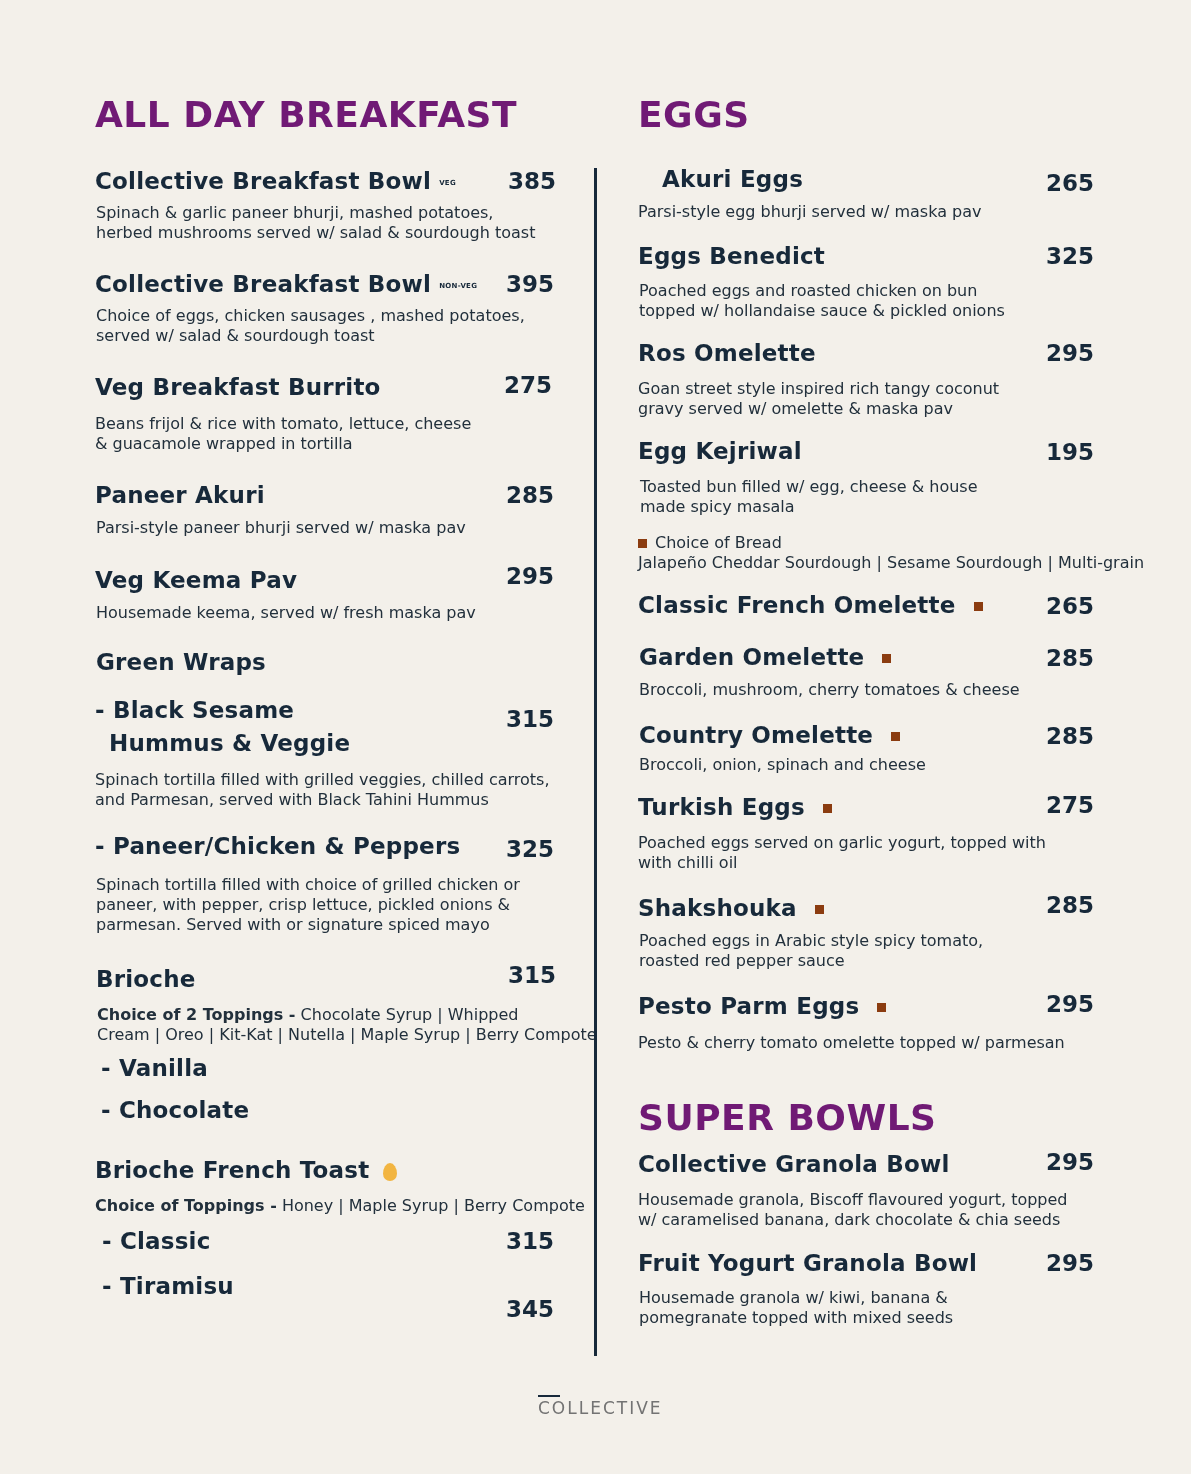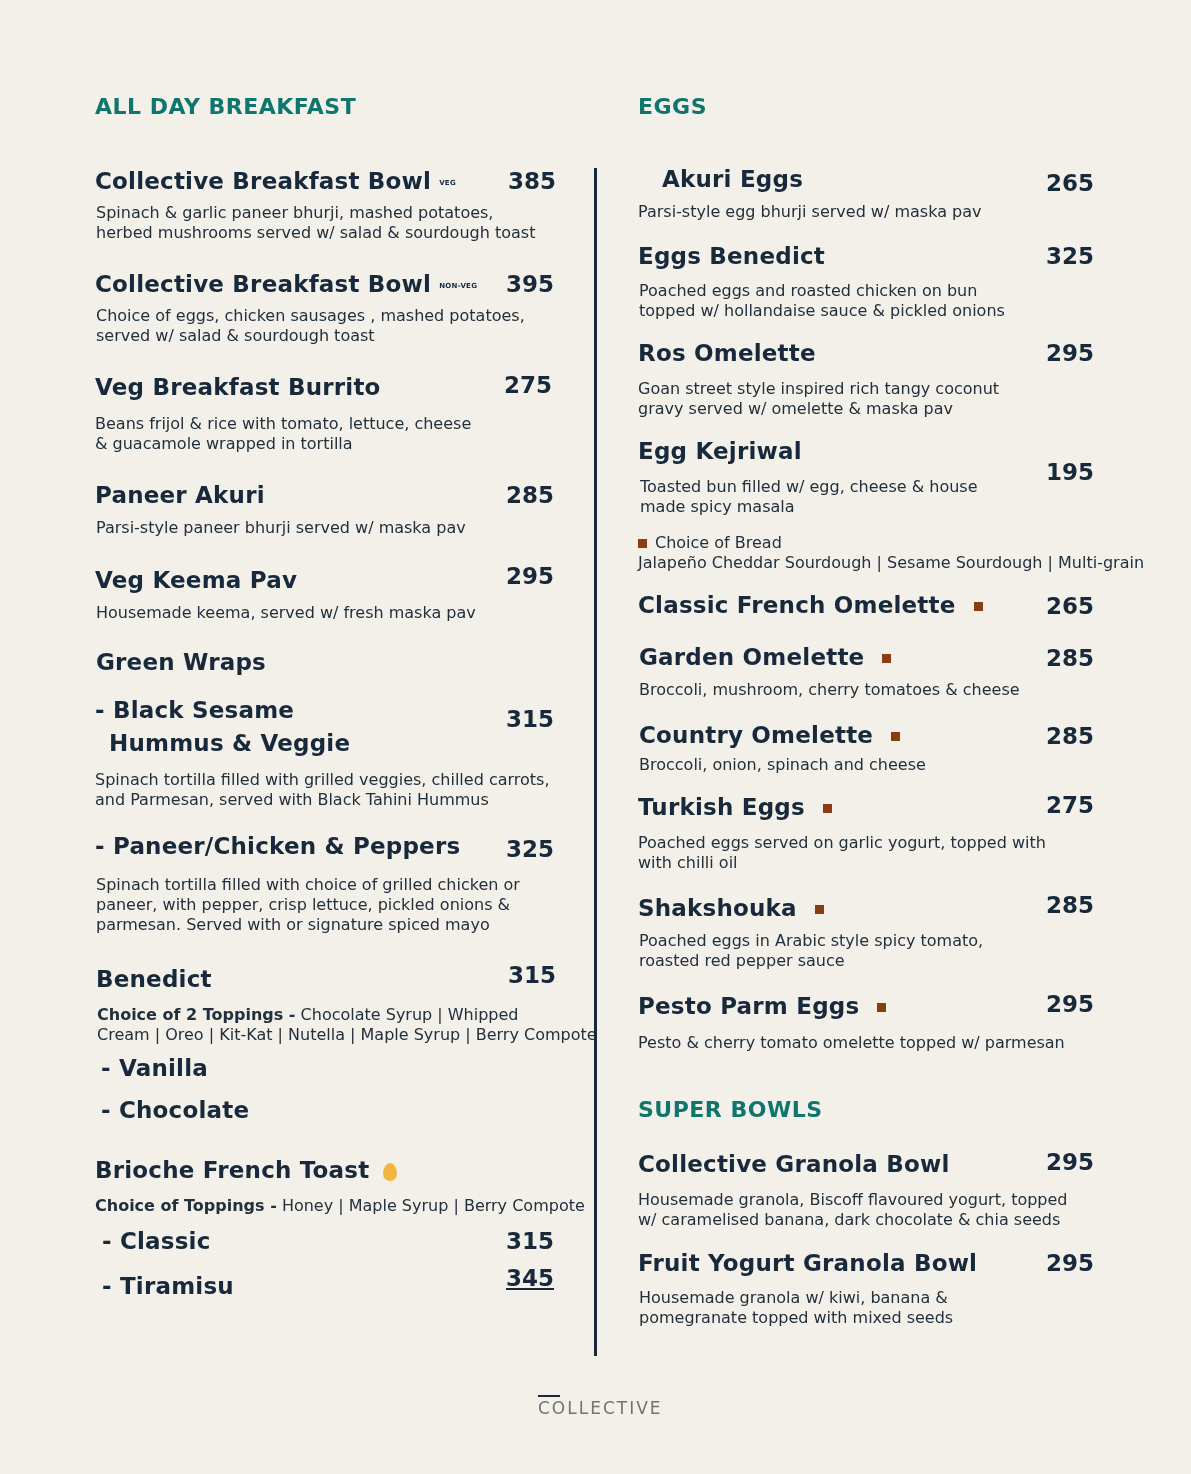--- a/index.html
+++ b/index.html
@@ -1,21 +1,21 @@
 <!DOCTYPE html>
 <html><head>
 <meta charset="utf-8">
 <style>
   html, body { margin:0; padding:0; }
   body {
     width:1191px; height:1474px; background:#f3f0ea; position:relative; overflow:hidden;
     font-family:"DejaVu Sans", sans-serif; color:#17293a;
   }
   .abs { position:absolute; }
-  .sec-title { font-weight:bold; font-size:22px; letter-spacing:0.5px; color:#0f766e; white-space:nowrap; }
+  .sec-title { font-weight:bold; font-size:36px; letter-spacing:0.5px; color:#701a75; white-space:nowrap; }
   .name { font-size:23px; font-weight:600; color:#17293a; white-space:nowrap; letter-spacing:0.2px; }
   .price { font-size:23px; font-weight:600; color:#17293a; text-align:right; width:70px; }
   .desc { font-size:16px; color:#22303c; line-height:20px; white-space:nowrap; }
   .desc b { font-weight:bold; }
   .tag { font-size:7px; font-weight:bold; letter-spacing:0.3px; vertical-align:middle; margin-left:8px; }
   .sq { display:inline-block; width:9px; height:9px; background:#8b3c10; vertical-align:middle; margin-left:18px; }
   .sq.small { margin-left:0; margin-right:8px; width:9px; height:9px; }
   .divider { position:absolute; left:594px; top:168px; width:3px; height:1188px; background:#17293a; }
   .egg { display:inline-block; width:14px; height:18px; border-radius:50% 50% 50% 50% / 60% 60% 40% 40%; background:#f2b541; vertical-align:middle; margin-left:14px; }
   .logo { position:absolute; left:538px; top:1398px; font-size:17px; letter-spacing:2px; color:#737373; }
@@ -66,35 +66,35 @@
   </div>
 
 <div class="abs name" style="left:95px;top:833px;">- Paneer/Chicken &amp; Peppers</div>
 <div class="abs price" style="left:484px;top:836px;">325</div>
 <div class="abs desc" style="left:96px;top:875px;">
     <div>Spinach tortilla filled with choice of grilled chicken or</div>
     <div>paneer, with pepper, crisp lettuce, pickled onions &amp;</div>
     <div>parmesan. Served with or signature spiced mayo</div>
   </div>
 
-<div class="abs name" style="left:96px;top:966px;">Benedict</div>
+<div class="abs name" style="left:96px;top:966px;">Brioche</div>
 <div class="abs price" style="left:486px;top:962px;">315</div>
 <div class="abs desc" style="left:97px;top:1005px;">
   <div><b>Choice of 2 Toppings -</b><span> Chocolate Syrup | Whipped</span></div>
   <div>Cream | Oreo | Kit-Kat | Nutella | Maple Syrup | Berry Compote</div>
 </div>
 <div class="abs name" style="left:101px;top:1055px;">- Vanilla</div>
 <div class="abs name" style="left:101px;top:1097px;">- Chocolate</div>
 
 <div class="abs name" style="left:95px;top:1157px;"><span>Brioche French Toast</span><span class="egg"></span></div>
 <div class="abs desc" style="left:95px;top:1196px;"><b>Choice of Toppings -</b><span> Honey | Maple Syrup | Berry Compote</span></div>
 <div class="abs name" style="left:102px;top:1228px;">- Classic</div>
 <div class="abs price" style="left:484px;top:1228px;">315</div>
 <div class="abs name" style="left:102px;top:1273px;">- Tiramisu</div>
-<div class="abs price" style="left:484px;top:1265px;text-decoration:underline;">345</div>
+<div class="abs price" style="left:484px;top:1296px;">345</div>
 
 <div class="divider"></div>
 
 <div class="abs sec-title" style="left:638px;top:94px;">EGGS</div>
 
 <div class="abs name" style="left:638px;top:166px;margin-left:24px;">Akuri Eggs</div>
 <div class="abs price" style="left:1024px;top:170px;">265</div>
 <div class="abs desc" style="left:638px;top:202px;">Parsi-style egg bhurji served w/ maska pav</div>
 
 <div class="abs name" style="left:638px;top:243px;">Eggs Benedict</div>
@@ -105,21 +105,21 @@
   </div>
 
 <div class="abs name" style="left:638px;top:340px;">Ros Omelette</div>
 <div class="abs price" style="left:1024px;top:340px;">295</div>
 <div class="abs desc" style="left:638px;top:379px;">
     <div>Goan street style inspired rich tangy coconut</div>
     <div>gravy served w/ omelette &amp; maska pav</div>
   </div>
 
 <div class="abs name" style="left:638px;top:438px;">Egg Kejriwal</div>
-<div class="abs price" style="left:1024px;top:439px;margin-top:20px;">195</div>
+<div class="abs price" style="left:1024px;top:439px;">195</div>
 <div class="abs desc" style="left:640px;top:477px;">
     <div>Toasted bun filled w/ egg, cheese &amp; house</div>
     <div>made spicy masala</div>
   </div>
 
 <div class="abs desc" style="left:638px;top:533px;">
   <div><span class="sq small"></span><span>Choice of Bread</span></div>
   <div>Jalapeño Cheddar Sourdough | Sesame Sourdough | Multi-grain</div>
 </div>
 

